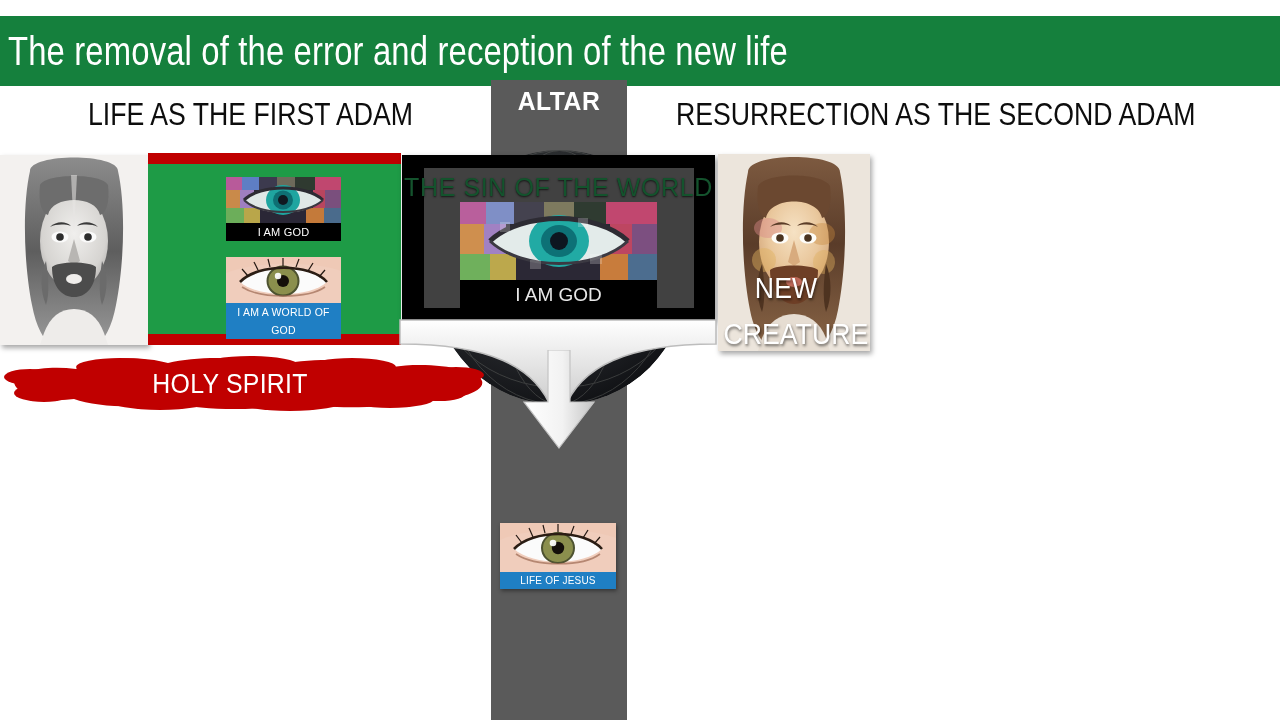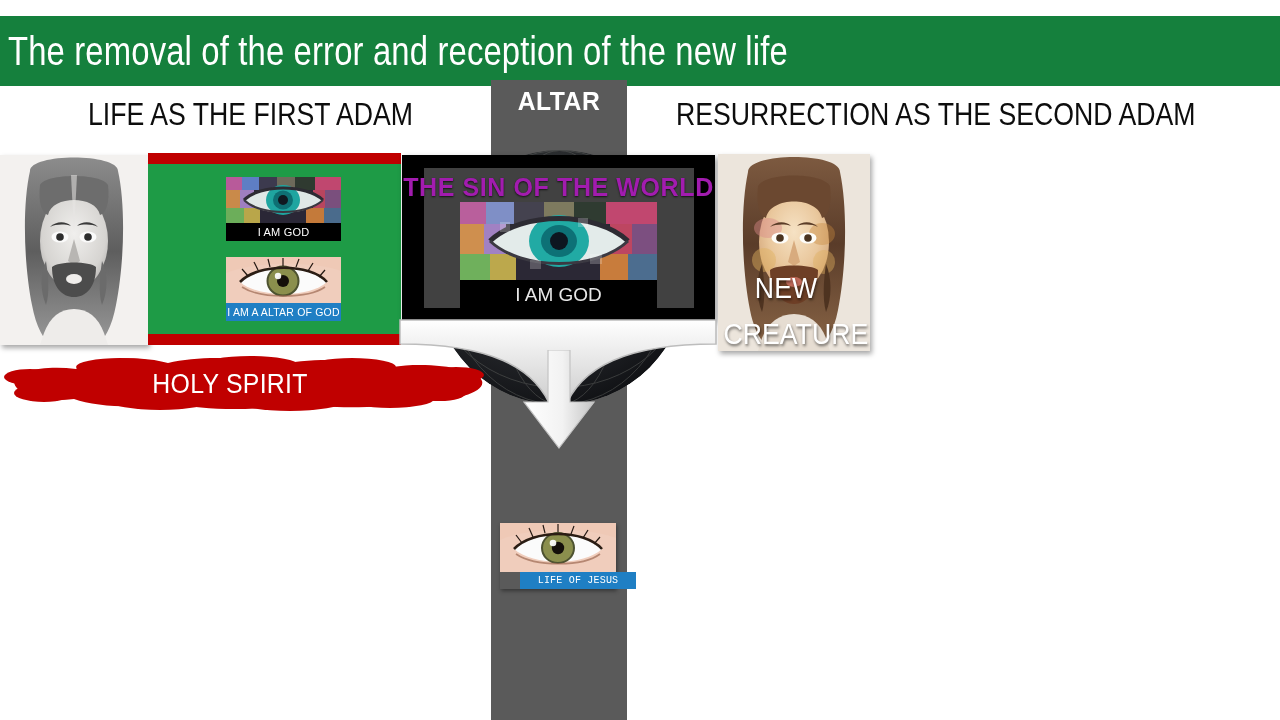--- a/index.html
+++ b/index.html
@@ -53,21 +53,21 @@
   
   #globe { position:absolute; left:432px; top:150px; width:255px; height:255px;
            border-radius:50%; overflow:hidden; }
 
   
   #sin-panel { position:absolute; left:402px; top:155px; width:313px; height:165px;
                background:#000; box-shadow:2px 3px 6px rgba(0,0,0,.4); }
   #sin-inner { position:absolute; left:22px; top:13px; width:270px; height:140px;
                background:rgba(90,90,90,.72); }
   #sin-title { position:absolute; left:402px; top:172px; width:313px; height:30px;
-               color:#a21caf; font-size:25px; font-weight:bold; line-height:30px;
+               color:#14532d; font-size:25px; font-weight:normal; line-height:30px;
                text-align:center; letter-spacing:.6px;
                font-family:"Liberation Sans Narrow","Liberation Sans",sans-serif;
                text-shadow:0 1px 2px rgba(0,0,0,.7); }
   #sin-eye-card { position:absolute; left:460px; top:202px; width:197px; height:107px; }
   #sin-eye-card .eye-img { display:block; width:197px; height:78px; }
   #sin-eye-card .eye-cap { display:block; width:197px; height:29px; background:#000;
                            color:#e8e8e8; font-size:19px; line-height:29px; text-align:center;
                            font-family:"Liberation Sans Narrow","Liberation Sans",sans-serif; }
 
   
@@ -92,21 +92,21 @@
                         text-shadow:1px 2px 3px rgba(0,0,0,.55); pointer-events:none; }
   #new-creature-label span { display:block; transform:scaleX(.92); }
 
   
   #life-card { position:absolute; left:500px; top:523px; width:116px; height:66px;
                box-shadow:1px 2px 4px rgba(0,0,0,.4); }
   #life-card .eye-img { display:block; width:116px; height:49px; }
   #life-card .eye-cap { display:block; width:116px; height:17px; background:#1f7fc4;
                         color:#fff; font-size:10px; line-height:17px; text-align:center;
                         letter-spacing:.2px;
-                        font-family:Liberation Mono, monospace;margin-left:20px; }
+                        font-family:Liberation Sans, sans-serif; }
 </style>
 </head>
 <body>
 
 <div id="stage">
 
   <div id="title-bar">
     <div id="title-text">The removal of the error and reception of the new life</div>
   </div>
 
@@ -195,21 +195,21 @@
           <path d="M22 19 L16 12"></path>
             <path d="M32 13 L28 5"></path>
             <path d="M44 10 L42 2"></path>
           <path d="M57 9 L57 1"></path>
             <path d="M70 10 L73 2"></path>
             <path d="M82 14 L87 6"></path>
           <path d="M93 20 L99 13"></path>
         </g>
         <path d="M16 30 C34 42 82 42 99 30" fill="none" stroke="#9c6a53" stroke-width="1.6" opacity=".7"></path>
       </svg>
-      <span class="eye-cap">I AM A ALTAR OF GOD</span>
+      <span class="eye-cap">I AM A WORLD OF GOD</span>
     </div>
   </div>
 
   <div id="globe">
     <svg viewBox="0 0 255 255" preserveAspectRatio="none">
       <defs>
         <radialGradient id="gGlobe" cx="0.42" cy="0.36" r="0.72">
           <stop offset="0" stop-color="#4b4f4a"></stop>
             <stop offset="0.6" stop-color="#24262a"></stop>
           <stop offset="1" stop-color="#0c0d10"></stop>

